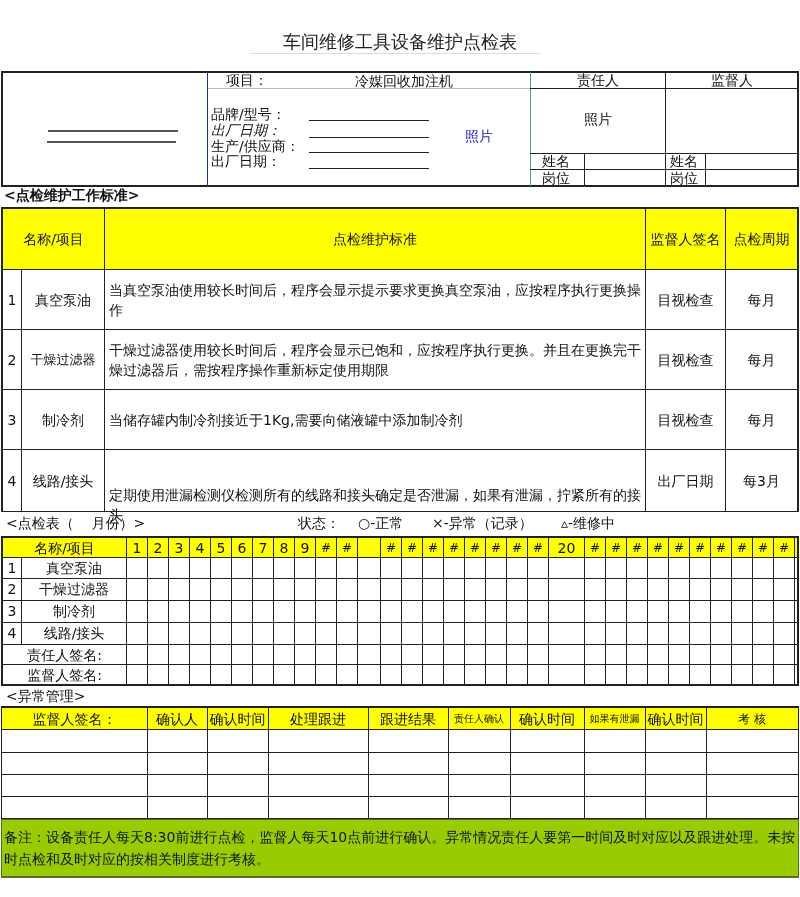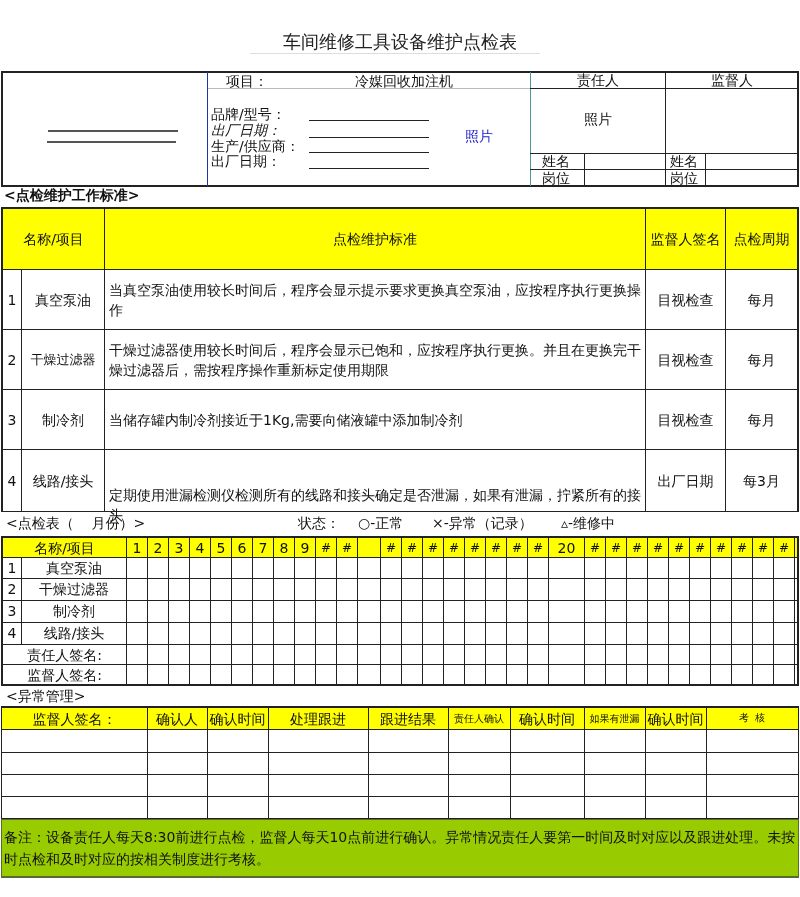--- a/index.html
+++ b/index.html
@@ -23,21 +23,21 @@
 <div class="abs title">车间维修工具设备维护点检表</div>
 <div class="abs title-line"></div>
 
 <div class="abs" style="left:1px;top:71px;width:798px;height:116px;border:2px solid #222;"></div>
 
 <div class="abs hline" style="left:48px;top:130px;width:130px;height:2px;background:#555;"></div>
 <div class="abs hline" style="left:47px;top:141px;width:129px;height:2px;background:#555;"></div>
 
 <div class="abs vline" style="left:207px;top:72px;height:114px;background:#2233aa;"></div>
 
-<div class="abs txt" style="left:226px;top:73px;">项目：</div>
+<div class="abs txt" style="left:226px;top:73px;font-family:Liberation Serif, serif;">项目：</div>
 <div class="abs txt" style="left:355px;top:73px;">冷媒回收加注机</div>
 <div class="abs hline" style="left:208px;top:88px;width:322px;background:#bbb;"></div>
 
 <div class="abs txt" style="left:211px;top:106px;">品牌/型号：</div>
 <div class="abs hline" style="left:309px;top:120px;width:120px;"></div>
 <div class="abs txt" style="left:211px;top:122px;font-style:italic;">出厂日期：</div>
 <div class="abs hline" style="left:309px;top:137px;width:120px;"></div>
 <div class="abs txt" style="left:211px;top:138px;">生产/供应商：</div>
 <div class="abs hline" style="left:309px;top:152px;width:120px;"></div>
 <div class="abs txt" style="left:211px;top:153px;">出厂日期：</div>
@@ -407,21 +407,21 @@
     <div class="abs txt cc" style="left: 368px; top: 708px; width: 80px; height: 21px; font-size: 14px;">跟进结果</div>
     <div class="abs vline" style="left: 368px; top: 708px; height: 111px;"></div>
     <div class="abs txt cc" style="left: 448px; top: 708px; width: 62px; height: 21px; font-size: 10px;">责任人确认</div>
     <div class="abs vline" style="left: 448px; top: 708px; height: 111px;"></div>
     <div class="abs txt cc" style="left: 510px; top: 708px; width: 74px; height: 21px; font-size: 14px;">确认时间</div>
     <div class="abs vline" style="left: 510px; top: 708px; height: 111px;"></div>
     <div class="abs txt cc" style="left: 584px; top: 708px; width: 61px; height: 21px; font-size: 10px;">如果有泄漏</div>
     <div class="abs vline" style="left: 584px; top: 708px; height: 111px;"></div>
     <div class="abs txt cc" style="left: 645px; top: 708px; width: 61px; height: 21px; font-size: 14px;">确认时间</div>
     <div class="abs vline" style="left: 645px; top: 708px; height: 111px;"></div>
-    <div class="abs txt cc" style="left: 706px; top: 708px; width: 92px; height: 21px; font-size: 10px; font-family: Liberation Mono, monospace;">考 核</div>
+    <div class="abs txt cc" style="left: 706px; top: 708px; width: 92px; height: 21px; font-size: 12px;">考 核</div>
     <div class="abs vline" style="left: 706px; top: 708px; height: 111px;"></div>
     <div class="abs hline" style="left: 2px; top: 729px; width: 796px;"></div>
     <div class="abs" style="left: 3px; top: 730px; width: 144px; height: 22px;"></div>
     <div class="abs" style="left: 148px; top: 730px; width: 59px; height: 22px;"></div>
     <div class="abs" style="left: 208px; top: 730px; width: 60px; height: 22px;"></div>
     <div class="abs" style="left: 269px; top: 730px; width: 99px; height: 22px;"></div>
     <div class="abs" style="left: 369px; top: 730px; width: 79px; height: 22px;"></div>
     <div class="abs" style="left: 449px; top: 730px; width: 61px; height: 22px;"></div>
     <div class="abs" style="left: 511px; top: 730px; width: 73px; height: 22px;"></div>
     <div class="abs" style="left: 585px; top: 730px; width: 60px; height: 22px;"></div>

